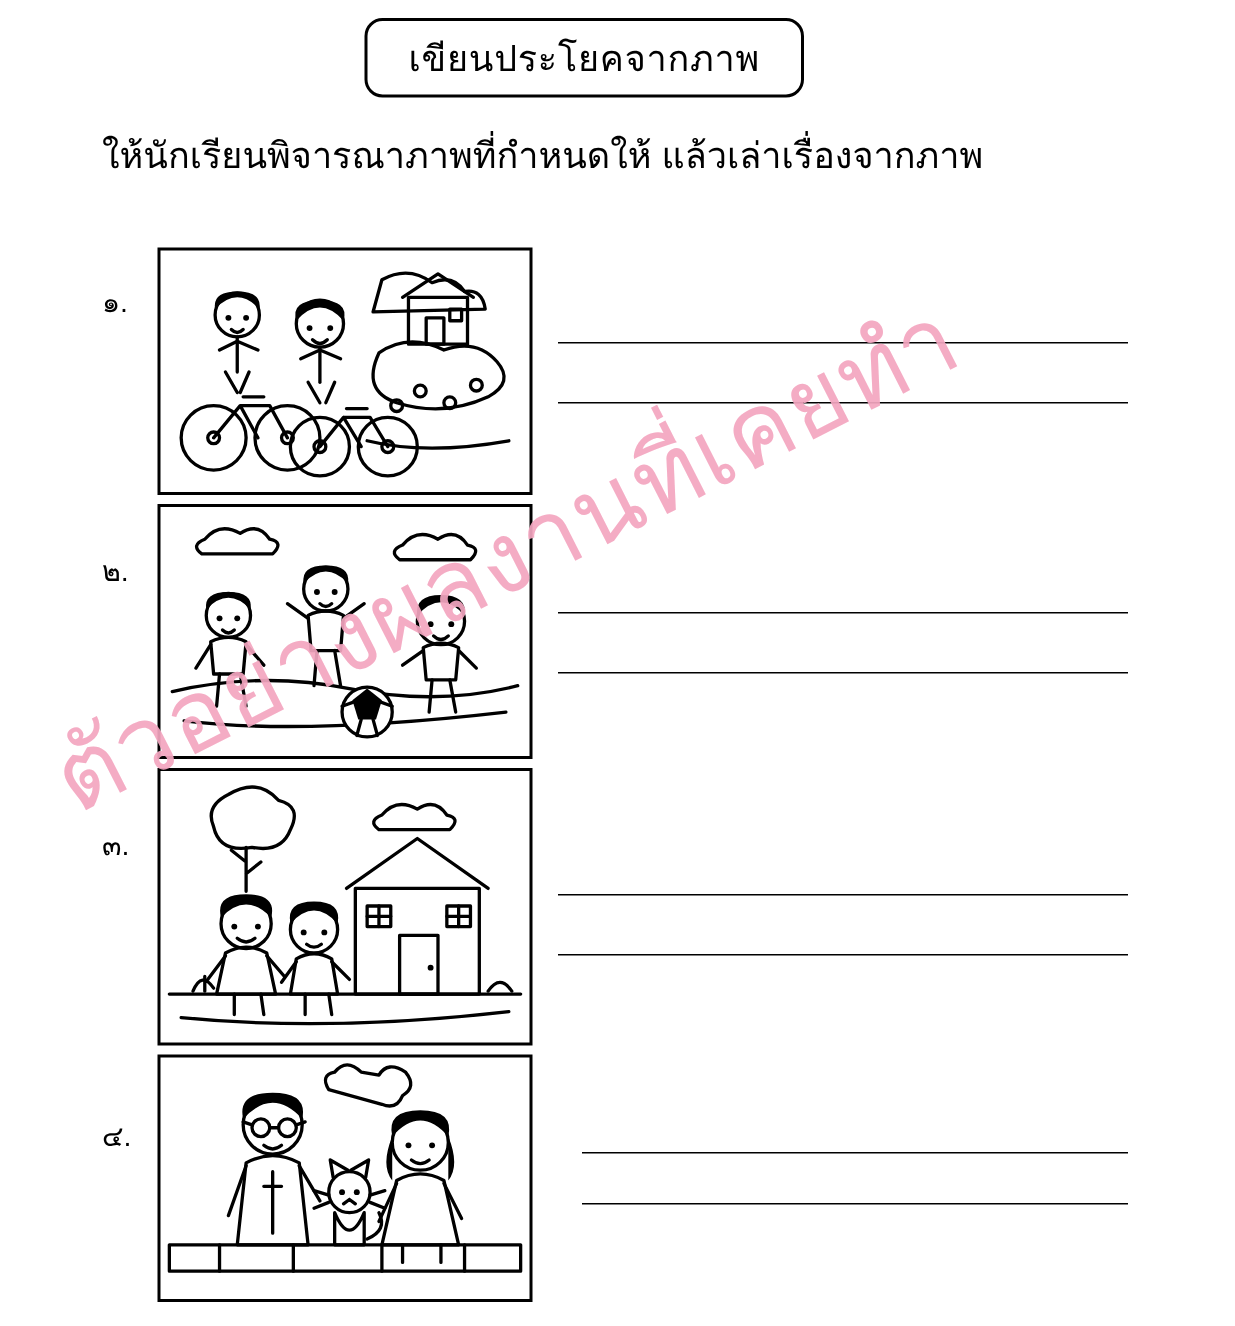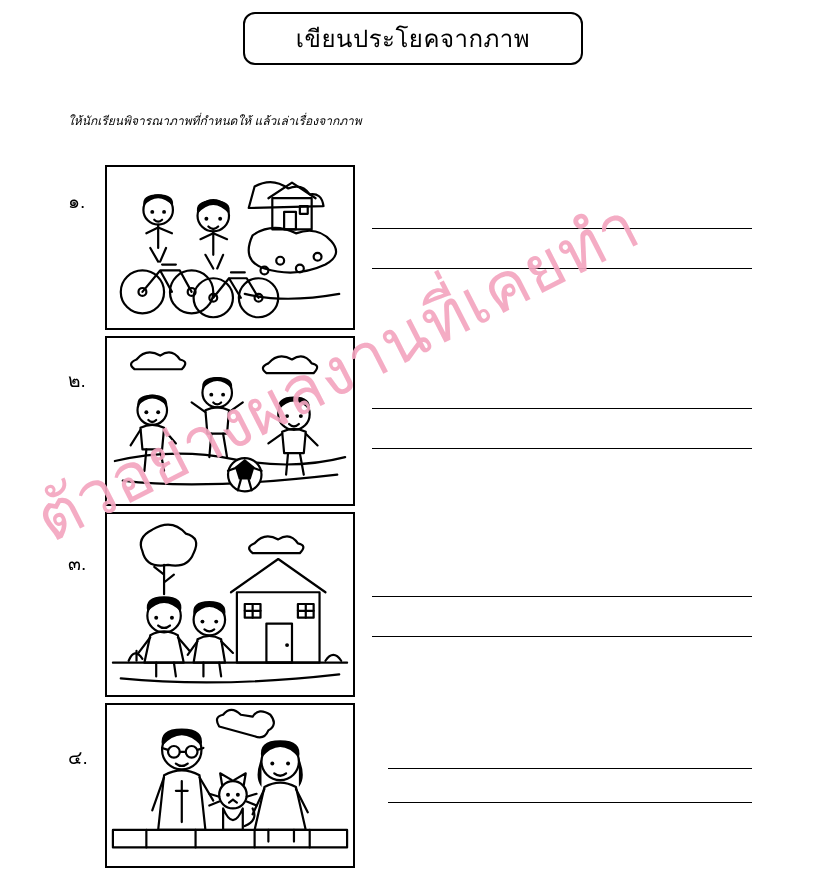--- a/index.html
+++ b/index.html
@@ -14,43 +14,42 @@
     font-family: "Liberation Sans", sans-serif;
     color: #000000;
     overflow: hidden;
   }
 
   
   .title-box {
     position: absolute;
     left: 243px;
     top: 12px;
-    width: 340px;
+    width: 293px;
     height: 53px;
     border: 2px solid #000;
     border-radius: 12px;
     display: flex;
     align-items: center;
     justify-content: center;
     box-sizing: border-box;
   }
   .title-text {
     font-size: 24px;
     letter-spacing: 0.5px;
   }
 
   
   .instructions {
     position: absolute;
     left: 68px;
-    top: 108px;
+    top: 92px;
     width: 640px;
-    font-size: 12px;
+    font-size: 24px;
     line-height: 26px;
-    font-style: italic;
   }
   .instructions .line2 {
     display: block;
   }
 
   
   .item {
     position: absolute;
   }
   .item-number {

